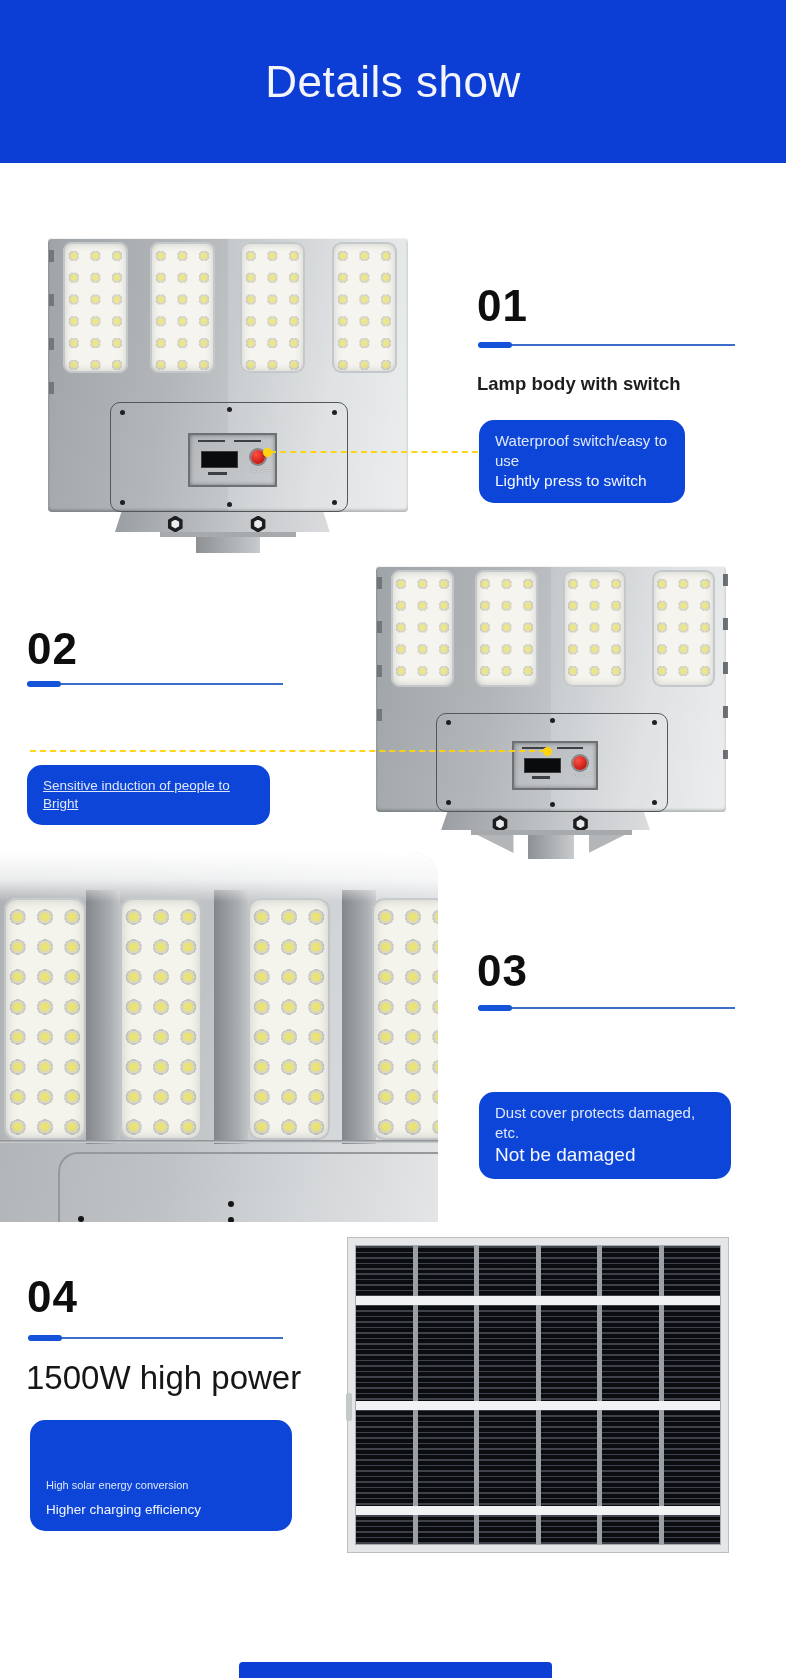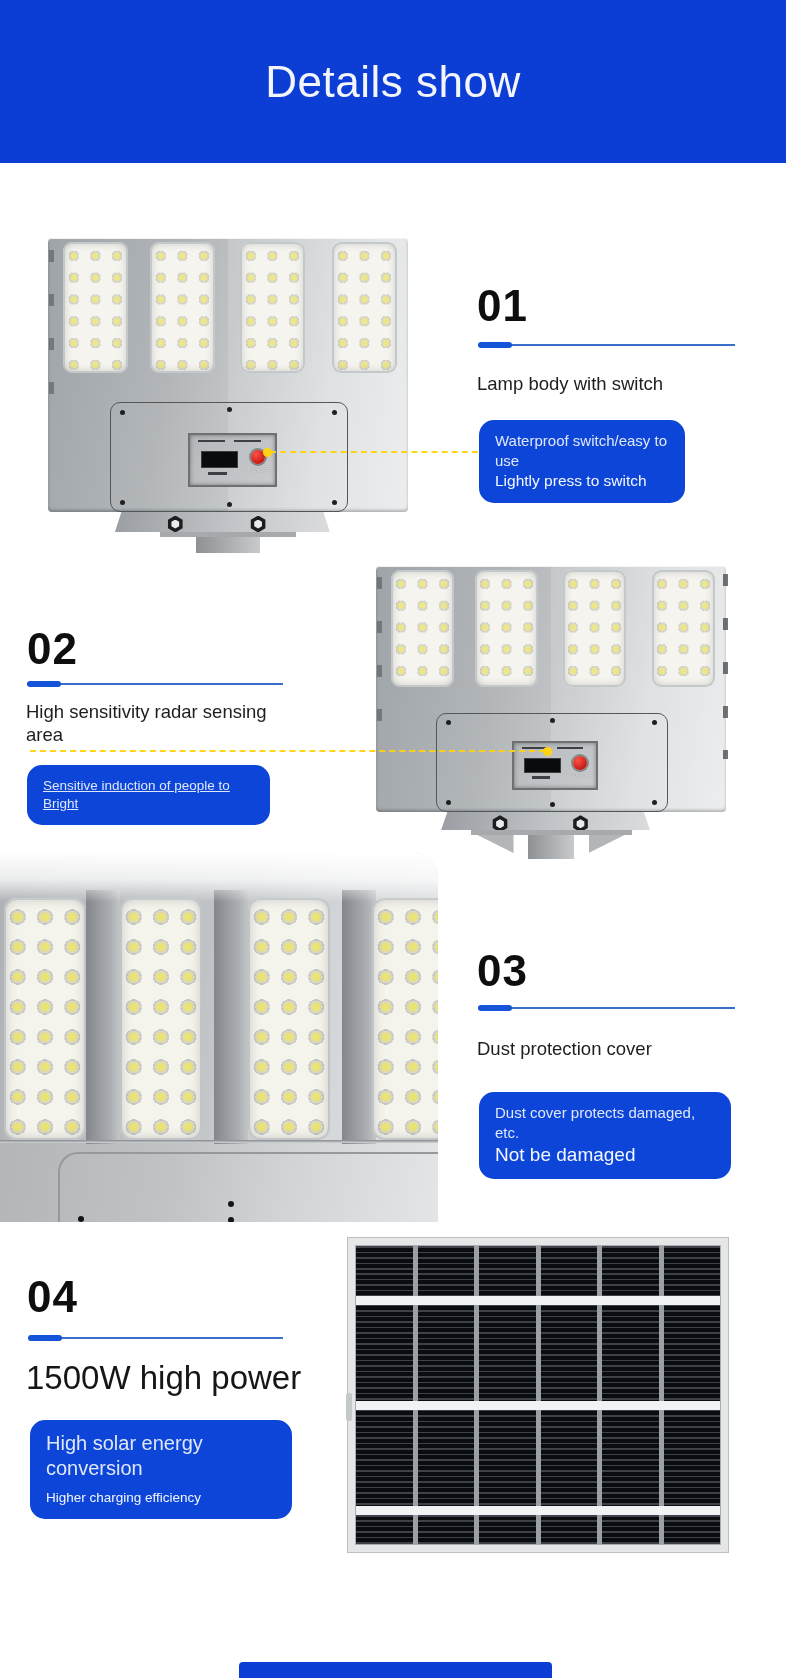--- a/index.html
+++ b/index.html
@@ -9,33 +9,33 @@
   
   .hdr{position:absolute;left:0;top:0;width:786px;height:163px;background:#0c3ed6;}
   .hdr-title{position:absolute;left:0;right:0;top:0;height:163px;line-height:163px;
              text-align:center;color:#f3f5fa;font-size:44px;font-weight:400;letter-spacing:.5px;}
 
   
   .num{position:absolute;font-size:44px;line-height:1;font-weight:700;color:#0e0e0e;letter-spacing:1px;}
   .divider{position:absolute;height:6px;}
   .divider .thin{position:absolute;left:0;right:0;top:2px;height:1.5px;background:#3a6ec9;}
   .divider .thick{position:absolute;left:0;top:0;width:34px;height:5.5px;border-radius:3px;background:#1553d8;}
-  .stitle{position:absolute;font-size:18.5px;color:#1e1e1e;line-height:1.25;}
+  .stitle{position:absolute;font-size:18.5px;color:#1e1e1e;line-height:1.25;font-weight:bold;}
   .stitle-big{position:absolute;font-size:33px;color:#161616;line-height:1.1;}
   .callout{position:absolute;background:#0c45d8;border-radius:15px;box-sizing:border-box;
            padding:11px 16px 13px 16px;color:#fff;}
   .co-l1{font-size:14.5px;line-height:1.35;color:#dfe7fa;}
   .co-l2{font-size:15.5px;line-height:1.2;color:#f3f7ff;}
   .co-l2:empty{display:none;margin:0;}
   #callout-1 .co-l1{font-size:15px;}
   #callout-2{padding:12px 16px;}
   #callout-2 .co-l1{font-size:13.5px;text-decoration:underline;}
   #callout-3 .co-l1{font-size:15px;}
   #callout-3 .co-l2{font-size:19px;}
-  #callout-4 .co-l1{font-size:20px;max-width:185px;line-height:1.25;}
+  #callout-4 .co-l1{font-size:11px;max-width:185px;line-height:1.25;margin-top:48px;}
   #callout-4 .co-l2{font-size:13.5px;margin-top:9px;}
 
   
   .connector{position:absolute;height:0;border-top:2.5px dashed #ffd30f;opacity:.95;}
   .cdot{position:absolute;width:9px;height:9px;border-radius:50%;background:#ffd30f;}
 
   
   .lamp{position:absolute;}
   .lamp-body{position:absolute;left:0;top:0;width:100%;height:93.2%;border-radius:4px;
              background:linear-gradient(100deg,#9fa4a8 0%,#b2b6b9 35%,#c3c7ca 55%,#d9dcde 75%,#e9ebec 100%);
@@ -197,21 +197,20 @@
   </div>
 
   <div class="connector" style="left:30px;top:750px;width:515px;"></div>
   <div class="cdot" style="left:543px;top:747px;"></div>
 
   <div class="num" style="left:27px;top:627px;">02</div>
   <div class="divider" style="left:27px;top:681px;width:256px;">
     <div class="thin"></div>
       <div class="thick"></div>
   </div>
-  <div class="stitle" style="left:26px;top:700px;width:265px;">High sensitivity radar sensing area</div>
   <div class="callout" id="callout-2" style="left:27px;top:765px;width:243px;">
     <div class="co-l1">Sensitive induction of people to Bright</div>
 
   </div>
 
   <div id="closeup">
     <div class="cu-body"></div>
     <div class="cu-shade" style="left:86px;"></div>
     <div class="cu-shade" style="left:214px;"></div>
     <div class="cu-shade" style="left:342px;"></div>
@@ -225,21 +224,20 @@
     <div class="cu-dot" style="left:228px;top:349px;"></div>
     <div class="cu-dot" style="left:228px;top:365px;"></div>
     <div class="cu-haze"></div>
   </div>
 
   <div class="num" style="left:477px;top:949px;">03</div>
   <div class="divider" style="left:478px;top:1005px;width:257px;">
     <div class="thin"></div>
       <div class="thick"></div>
   </div>
-  <div class="stitle" style="left:477px;top:1037px;width:290px;">Dust protection cover</div>
   <div class="callout" id="callout-3" style="left:479px;top:1092px;width:252px;">
     <div class="co-l1">Dust cover protects damaged, etc.</div>
     <div class="co-l2">Not be damaged</div>
   </div>
 
   <div id="solar">
     <div class="solar-grid">
       <div class="prow"></div>
       <div class="prow"></div>
       <div class="prow"></div>

